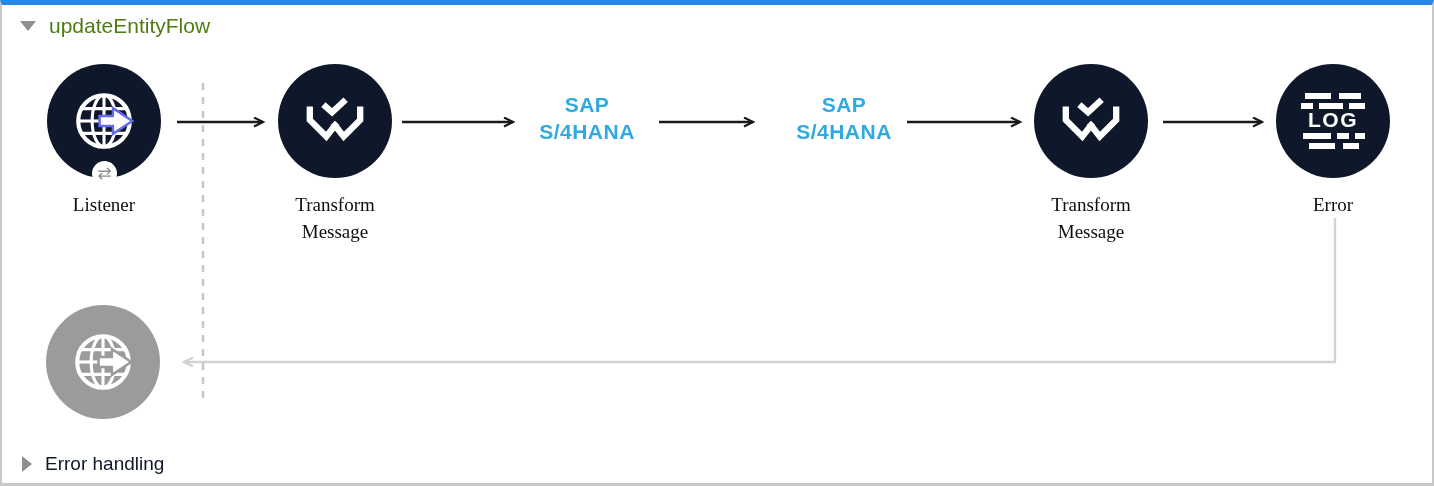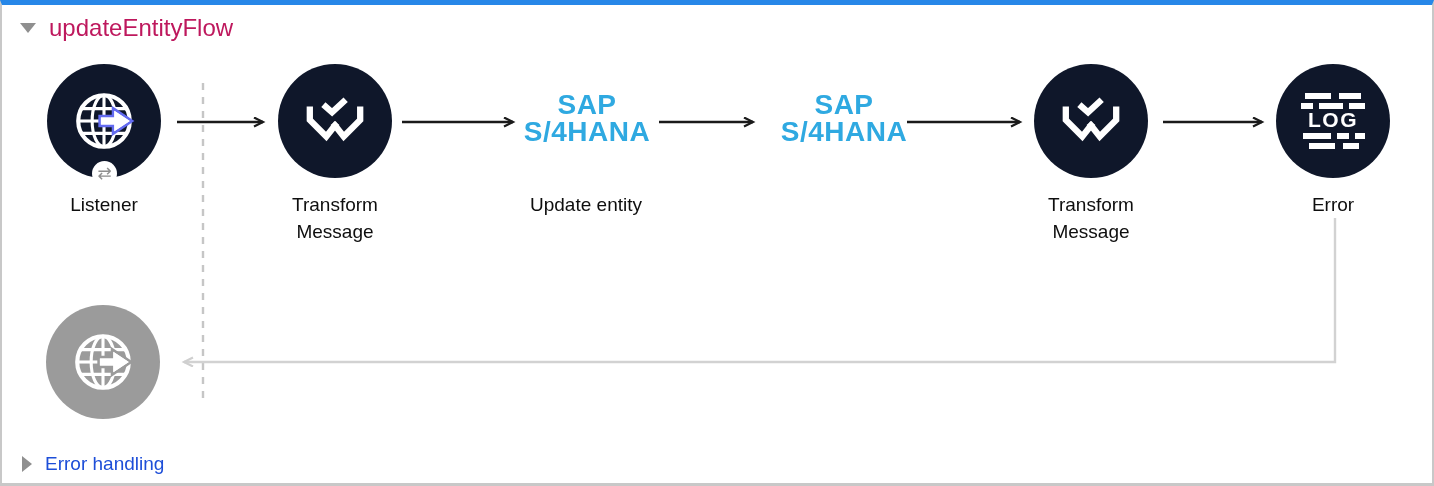--- a/index.html
+++ b/index.html
@@ -4,37 +4,37 @@
 <style>
   html,body{margin:0;padding:0;background:#f2f2f2;font-family:"Liberation Sans",sans-serif;}
   .canvas{
     position:relative;width:1434px;height:486px;background:#ffffff;box-sizing:border-box;
     border-top:5px solid #2787e8;border-left:2px solid #c8c8c8;border-right:2px solid #c8c8c8;border-bottom:3px solid #c8c8c8;
     overflow:hidden;
   }
   .flow-header{position:absolute;left:18px;top:9px;display:flex;align-items:center;gap:13px;}
   .tri-down{width:0;height:0;border-left:8px solid transparent;border-right:8px solid transparent;border-top:10px solid #8f8f8f;}
   .tri-right{width:0;height:0;border-top:8px solid transparent;border-bottom:8px solid transparent;border-left:10px solid #8f8f8f;}
-  .flow-title{font-size:24px;color:#be185d;}
+  .flow-title{font-size:21px;color:#4d7c0f;}
   .error-row{position:absolute;left:20px;top:448px;display:flex;align-items:center;gap:13px;}
-  .error-label{font-size:19px;color:#1d4ed8;}
+  .error-label{font-size:19px;color:#0f172a;}
 
   .wires{position:absolute;left:0;top:0;pointer-events:none;}
 
   .node{position:absolute;width:114px;height:114px;border-radius:50%;display:flex;align-items:center;justify-content:center;}
   .purple{background:#0f172a;color:#636bf0;}
   .gray{background:#9b9b9b;color:#9b9b9b;}
   .node svg{display:block;}
 
   .badge{position:absolute;left:90px;top:156px;width:25px;height:25px;border-radius:50%;background:#ffffff;
          display:flex;align-items:center;justify-content:center;}
   .badge span{font-size:17px;color:#8f8f8f;line-height:1;}
 
-  .label{position:absolute;width:200px;text-align:center;font-size:19px;line-height:27px;color:#0e0e0e;}
-  .sap-brand{position:absolute;width:220px;text-align:center;font-weight:bold;font-size:28px;line-height:27px;
+  .label{position:absolute;width:200px;text-align:center;font-size:19px;line-height:27px;color:#0e0e0e;font-family:Liberation Serif, serif;}
+  .sap-brand{position:absolute;width:220px;text-align:center;font-weight:bold;font-size:21px;line-height:27px;
              color:#2fa9e1;letter-spacing:0.5px;cursor:default;}
 </style>
 </head>
 <body>
 
 <svg width="0" height="0" style="position:absolute">
   <defs>
     <symbol id="sym-globe" viewBox="0 0 64 64">
       <g fill="none" stroke="#ffffff">
         <circle cx="32" cy="32" r="25" stroke-width="4"></circle>
@@ -97,21 +97,20 @@
   </div>
   <div class="label" style="left:233px;top:186px">
     <div>Transform</div>
     <div>Message</div>
   </div>
 
   <div class="sap-brand" style="left:475px;top:86px">
     <div>SAP</div>
     <div>S/4HANA</div>
   </div>
-  <div class="label" style="left:484px;top:186px">Update entity</div>
 
   <div class="sap-brand" style="left:732px;top:86px">
     <div>SAP</div>
     <div>S/4HANA</div>
   </div>
 
   <div class="node purple" style="left:1032px;top:59px">
     <svg width="62" height="62" viewBox="0 0 64 64">
         <use href="#sym-dw"></use>
       </svg>

